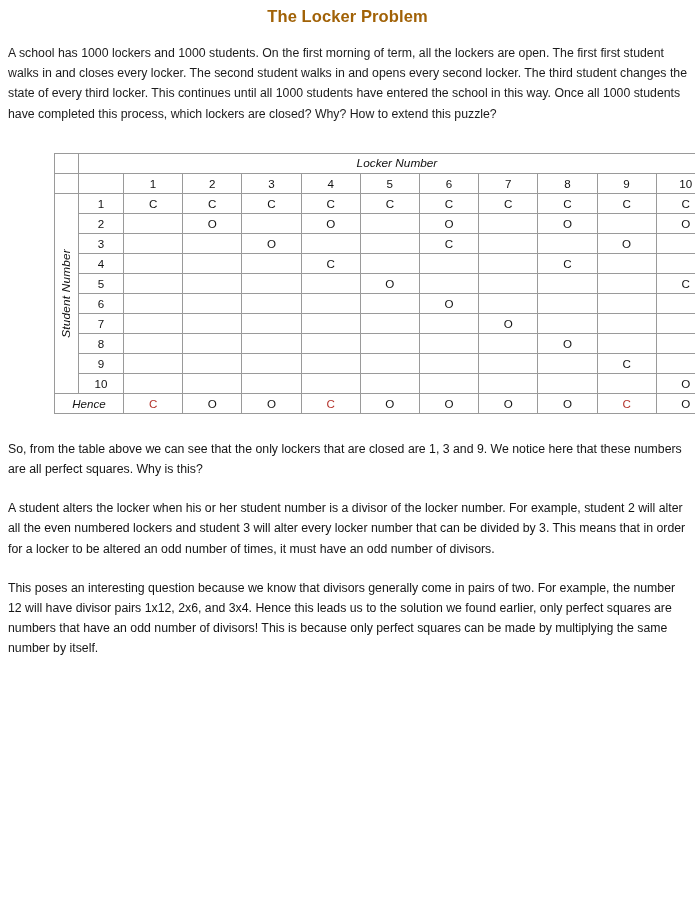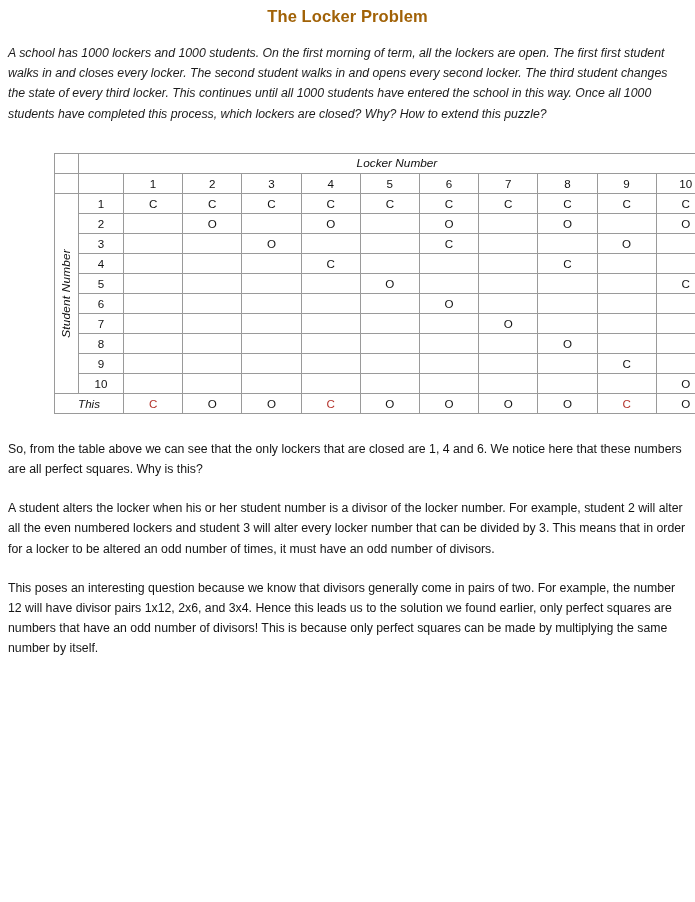--- a/index.html
+++ b/index.html
@@ -31,21 +31,20 @@
   }
   .para {
     margin: 0;
     font-size: 12.3px;
     line-height: 20.2px;
     color: #151515;
     text-align: left;
   }
   #intro-problem {
     margin-top: 17px;
-    font-style: italic;
     color: #1c1c1c;
   }
   #intro-simplify {
     margin-top: 19px;
   }
   .after-para { margin-top: 19px; }
 
   
   .table-wrap {
     margin-top: 29px;
@@ -308,36 +307,36 @@
           <td></td>
           <td></td>
           <td></td>
           <td></td>
           <td></td>
           <td></td>
           <td>O</td>
         </tr>
 
         <tr class="final-row">
-          <td class="final-label" colspan="2">This</td>
+          <td class="final-label" colspan="2">Hence</td>
           <td class="final-cell closed-final">C</td>
           <td class="final-cell">O</td>
           <td class="final-cell">O</td>
           <td class="final-cell closed-final">C</td>
           <td class="final-cell">O</td>
           <td class="final-cell">O</td>
           <td class="final-cell">O</td>
           <td class="final-cell">O</td>
           <td class="final-cell closed-final">C</td>
           <td class="final-cell">O</td>
         </tr>
       </tbody>
     </table>
   </div>
 
-  <p class="para after-para" style="margin-top:25px;">So, from the table above we can see that the only lockers that are closed are 1, 4 and 6. We notice here that these numbers are all perfect squares. Why is this?</p>
+  <p class="para after-para" style="margin-top:25px;">So, from the table above we can see that the only lockers that are closed are 1, 3 and 9. We notice here that these numbers are all perfect squares. Why is this?</p>
 
 
   <p class="para after-para">A student alters the locker when his or her student number is a divisor of the locker number. For example, student 2 will alter all the even numbered lockers and student 3 will alter every locker number that can be divided by 3. This means that in order for a locker to be altered an odd number of times, it must have an odd number of divisors.</p>
 
   <p class="para after-para">This poses an interesting question because we know that divisors generally come in pairs of two. For example, the number 12 will have divisor pairs 1x12, 2x6, and 3x4. Hence this leads us to the solution we found earlier, only perfect squares are numbers that have an odd number of divisors! This is because only perfect squares can be made by multiplying the same number by itself.</p>
 
 </div>
 
 </body></html>

